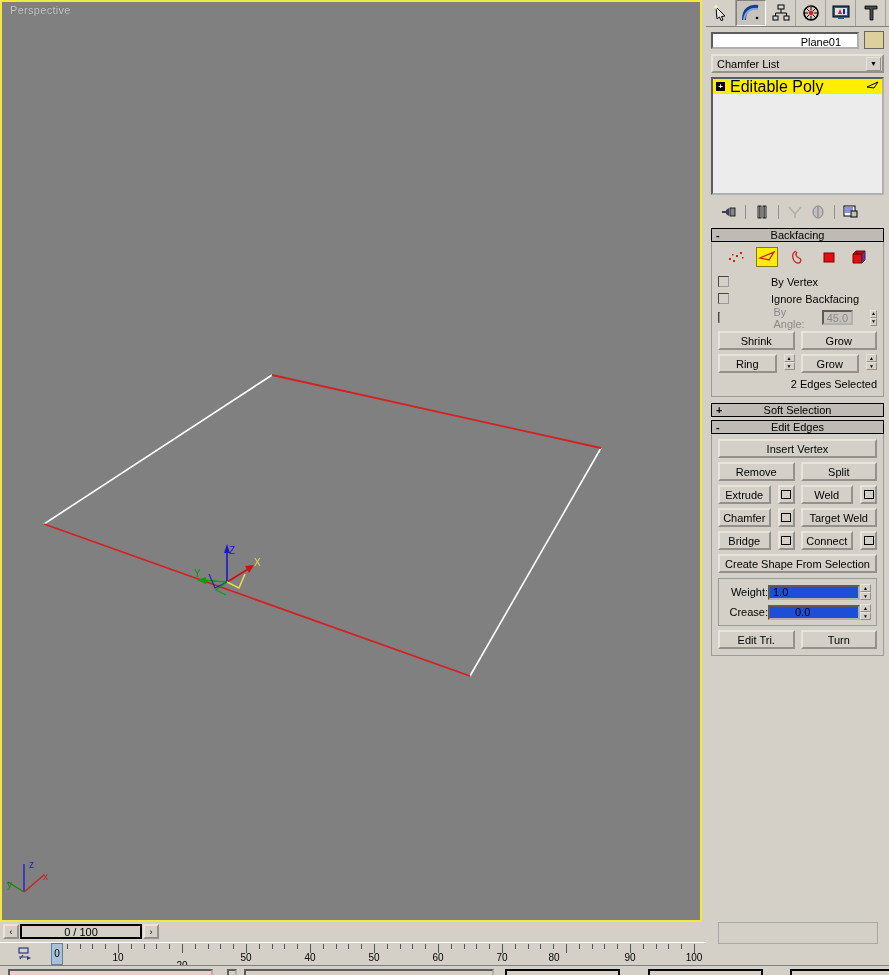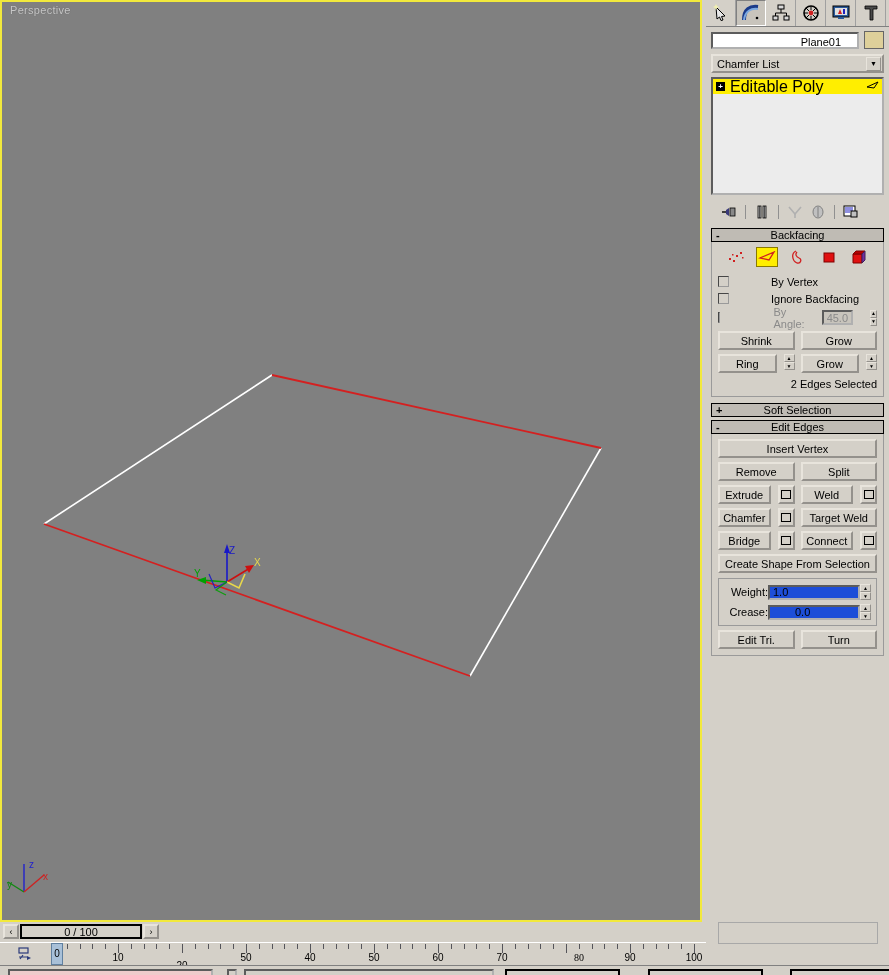--- a/index.html
+++ b/index.html
@@ -505,21 +505,21 @@
         <div class="tick minor" style="left: 637.2px;"></div>
         <div class="tick major" style="left: 650px;"></div>
         <div class="tlabel" style="left: 10px;">0</div>
         <div class="tlabel" style="left: 74px;">10</div>
         <div class="tlabel" style="left: 138px; margin-top: 8px;">20</div>
         <div class="tlabel" style="left: 202px;">50</div>
         <div class="tlabel" style="left: 266px;">40</div>
         <div class="tlabel" style="left: 330px;">50</div>
         <div class="tlabel" style="left: 394px;">60</div>
         <div class="tlabel" style="left: 458px;">70</div>
-        <div class="tlabel" style="left: 535px; font-family: Liberation Serif, serif;">80</div>
+        <div class="tlabel" style="left: 510px;">80</div>
         <div class="tlabel" style="left: 586px;">90</div>
         <div class="tlabel" style="left: 650px;">100</div>
       </div>
     <div id="time-cursor">0</div>
   </div>
 
   <div id="bottom-strip">
     <div class="bs-well pink" style="left:8px;width:205px;"></div>
     <div class="bs-well" style="left:227px;width:10px;"></div>
     <div class="bs-well" style="left:244px;width:250px;"></div>

